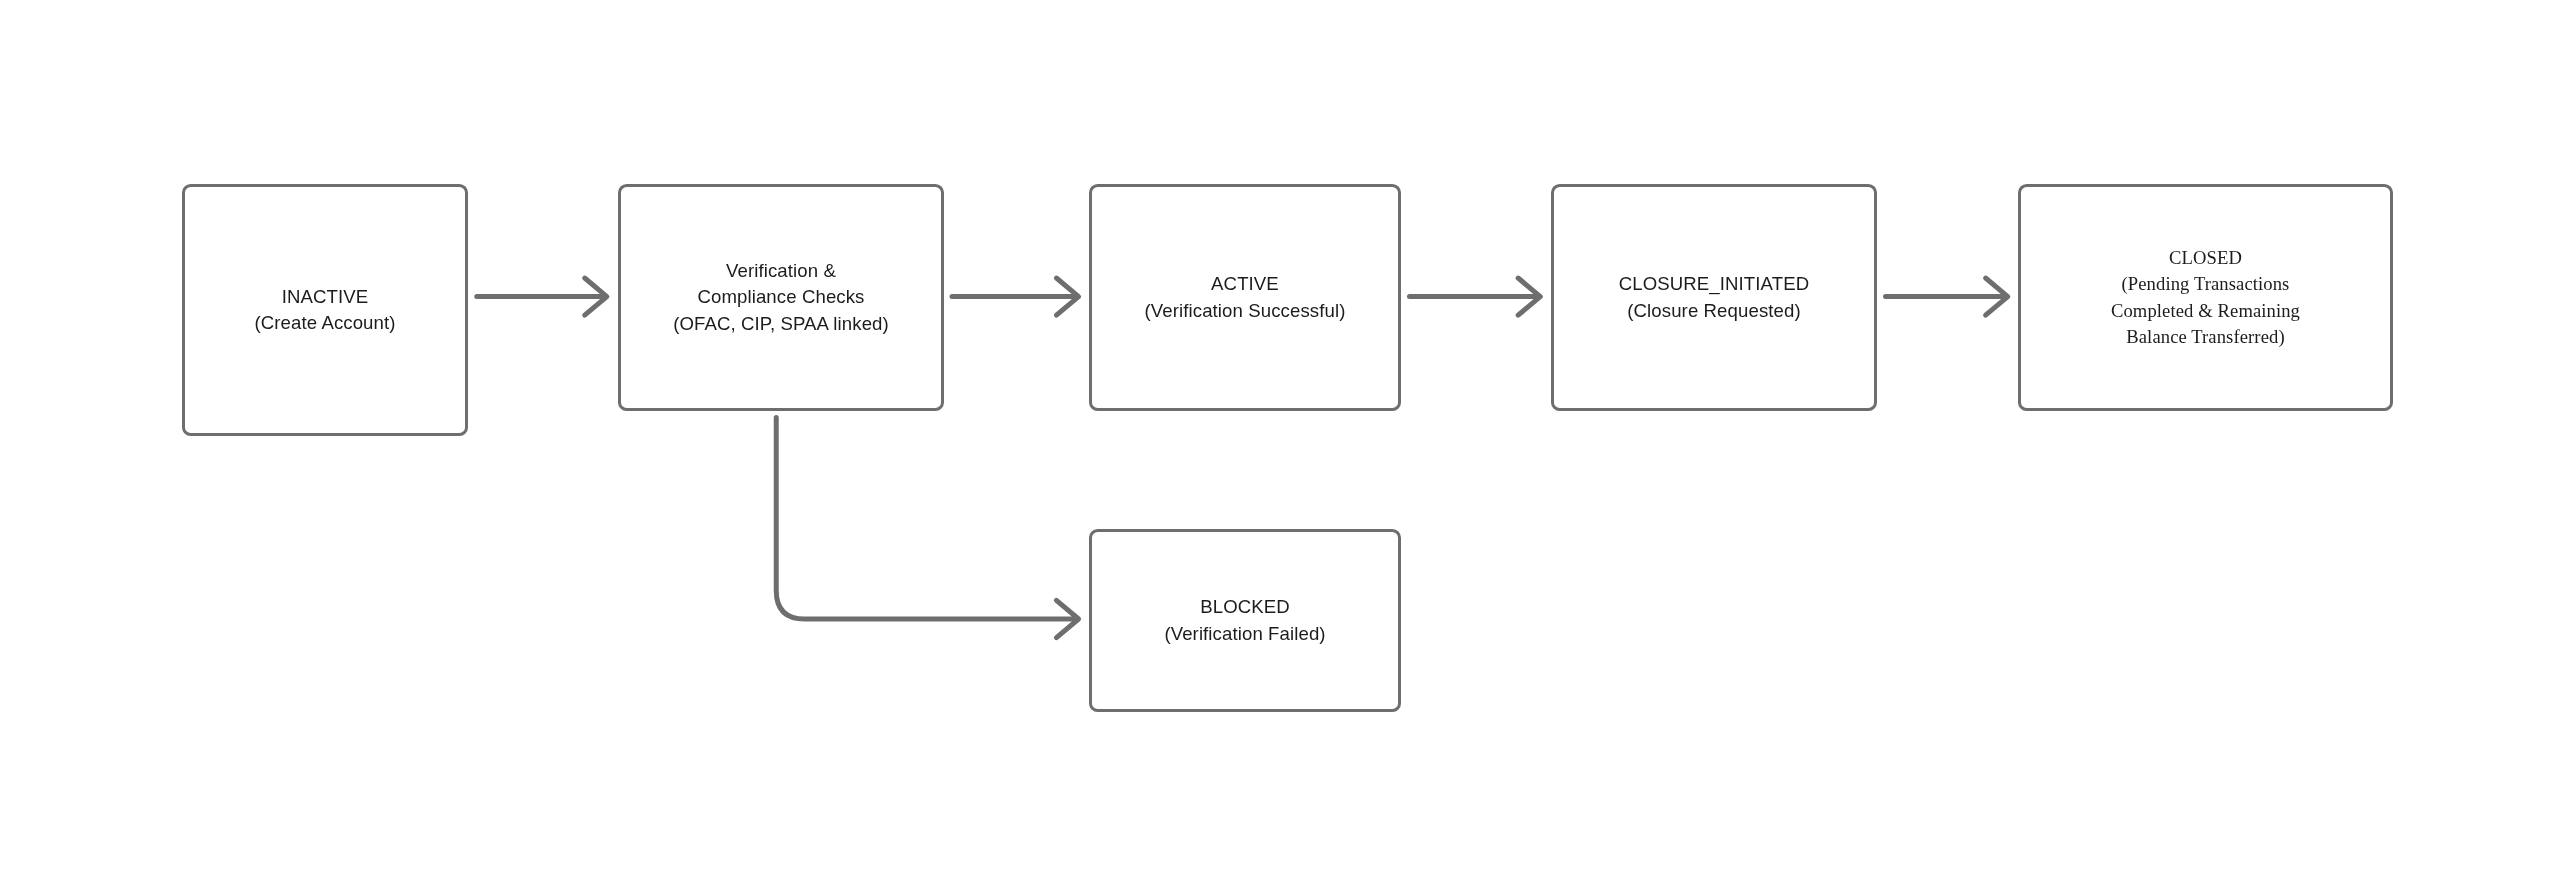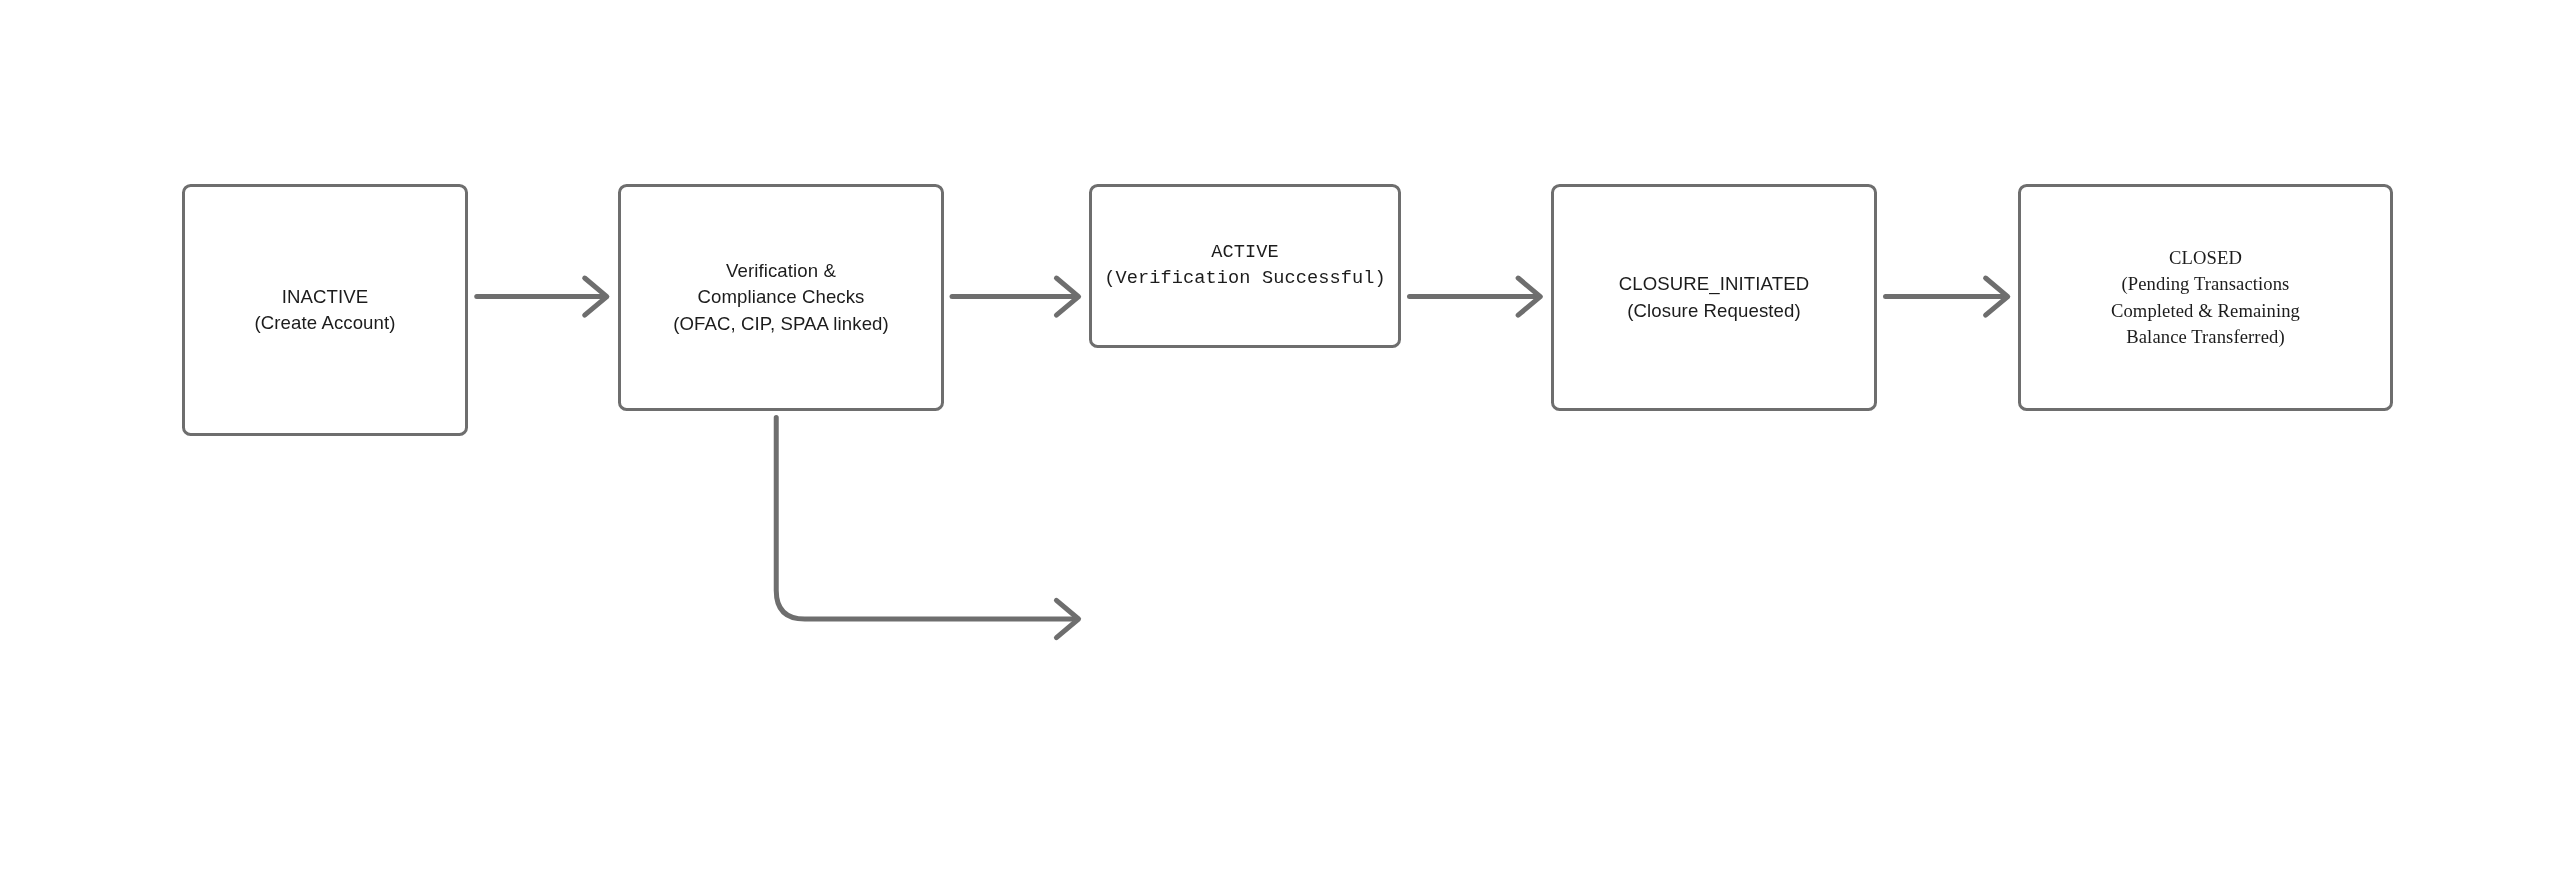--- a/index.html
+++ b/index.html
@@ -86,32 +86,36 @@
     <div class="node-label">INACTIVE
 (Create Account)</div>
   </div>
 
   <div class="node" style="left:618px; top:184px; width:326px; height:227px;">
     <div class="node-label">Verification &amp;
 Compliance Checks
 (OFAC, CIP, SPAA linked)</div>
   </div>
 
-  <div class="node" style="left:1089px; top:184px; width:312px; height:164px;font-family:Liberation Mono, monospace;">
+  <div class="node" style="left:1089px; top:184px; width:312px; height:227px;">
     <div class="node-label">ACTIVE
 (Verification Successful)</div>
   </div>
 
   <div class="node" style="left:1551px; top:184px; width:326px; height:227px;">
     <div class="node-label">CLOSURE_INITIATED
 (Closure Requested)</div>
   </div>
 
   <div class="node" style="left:2018px; top:184px; width:375px; height:227px;font-family:Liberation Serif, serif;">
     <div class="node-label">CLOSED
 (Pending Transactions
 Completed &amp; Remaining
 Balance Transferred)</div>
   </div>
 
+  <div class="node" style="left:1089px; top:529px; width:312px; height:183px;">
+    <div class="node-label">BLOCKED
+(Verification Failed)</div>
+  </div>
 
 </div>
 
 
 </body></html>

